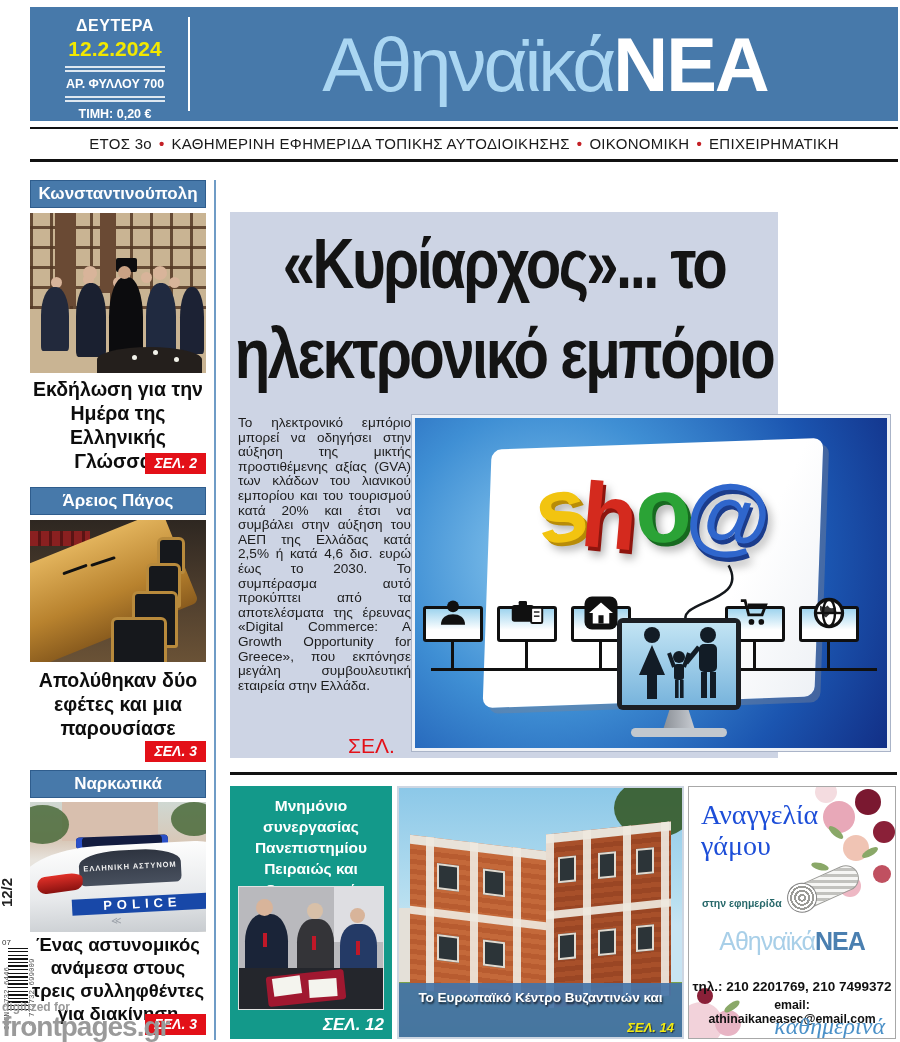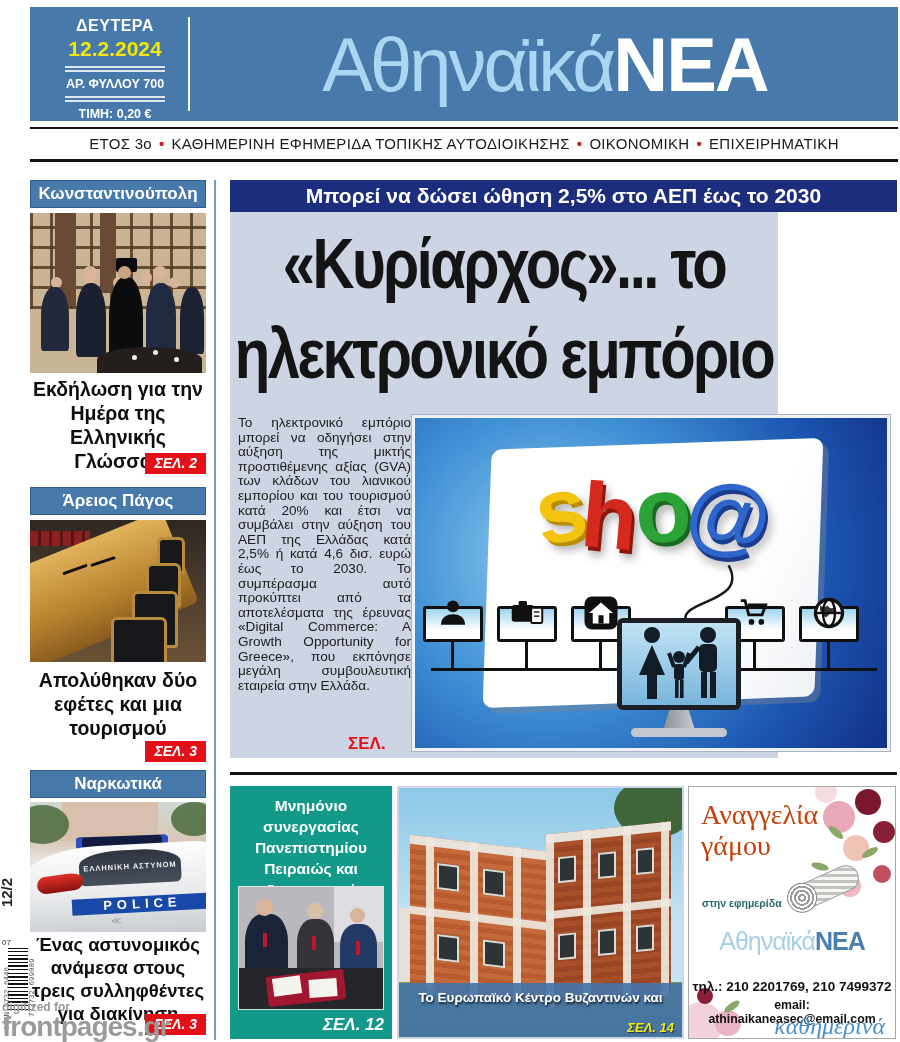--- a/index.html
+++ b/index.html
@@ -82,21 +82,21 @@
   .pol .chev { position:absolute; left:46%; top:87%; color:#9aa0a8; font-size:10px; transform:rotate(-3deg); }
 
   
   .kicker { left:230px; top:180px; width:667px; height:32px; background:#1c2d7d;
             color:#fff; font-weight:bold; font-size:21px; text-align:center; line-height:31px; }
   .panel { left:230px; top:212px; width:548px; height:546px; background:#cdd4e4; }
   .bigline { position:absolute; width:100%; text-align:center; font-weight:800; color:#141414;
              font-size:57px; letter-spacing:-2.5px; transform:scale(1.02,1.25); transform-origin:center top; }
   .bodycol { position:absolute; left:8px; top:204px; width:173px; height:338px;
              font-size:13.6px; line-height:14.6px; text-align:justify; color:#1c1c1c; }
-  .selmain { position:absolute; right:10px; top:522px; color:#e31018; font-weight:bold; font-size:17px; }
+  .selmain { position:absolute; right:10px; top:522px; color:#e31018; font-weight:normal; font-size:21px; }
 
   
   .shop { position:absolute; left:182px; top:203px; width:478px; height:336px;
       border:3px solid #eef1f6; outline:1px solid #aab4c8;
       background:radial-gradient(circle at 28% 42%, #8ecbf0 0%, #3f8fd4 38%, #1b55b0 72%, #122f86 100%); }
   .screenbig { position:absolute; left:72px; top:26px; width:332px; height:258px;
       background:linear-gradient(115deg,#ffffff 70%,#eef1f5);
       border-radius:10px; transform:rotate(-2deg) skewX(-4deg);
       box-shadow:6px 6px 0 rgba(120,130,150,.45); }
   .shopword { position:absolute; left:0; top:46px; width:100%; text-align:center;
@@ -153,21 +153,21 @@
       background:rgba(68,116,168,.92); color:#fff; font-weight:bold; font-size:13.5px;
       text-align:center; padding-top:6px; line-height:17px;
       text-shadow:1px 2px 2px rgba(0,0,0,.7); }
   .bz .ref { position:absolute; right:8px; bottom:2px; color:#f2ea10; font-weight:bold;
              font-style:italic; font-size:13px; text-shadow:1px 1px 1px rgba(0,0,0,.6); }
 
   .ad { left:688px; top:786px; width:208px; height:253px; background:#fff; border:1.5px solid #a8a8a8; overflow:hidden; }
   .fl { position:absolute; border-radius:50%; }
   .leaf { position:absolute; width:18px; height:7px; background:#8aa868; border-radius:50%; }
   .ad .t1 { position:absolute; left:12px; top:12px; font-family:"Liberation Serif",serif;
-            font-size:28px; color:#c2410c; line-height:31px; }
+            font-size:28px; color:#1d4ed8; line-height:31px; }
   .ad .sub { position:absolute; left:13px; top:110px; font-size:10.5px; color:#27686a; font-weight:bold; }
   .roll { position:absolute; left:96px; top:86px; width:78px; height:30px; transform:rotate(-24deg); }
   .roll .cyl { position:absolute; left:10px; top:2px; width:66px; height:26px; border-radius:13px;
       background:repeating-linear-gradient(24deg,#f6f6f4 0 3px,#c2c2be 3px 6px); border:1px solid #9a9a96; }
   .roll .end { position:absolute; left:0; top:0; width:30px; height:30px; border-radius:50%;
       background:repeating-radial-gradient(circle at 50% 50%, #fff 0 2px, #9a9a96 2px 4px); border:1px solid #888; }
   .ad .brand { position:absolute; left:0; top:140px; width:100%; text-align:center;
                font-size:25px; letter-spacing:-1px; white-space:nowrap; }
   .ad .brand .lt { color:#a8cfe8; }
   .ad .brand .bd { color:#4a7fb0; font-weight:800; }
@@ -246,39 +246,38 @@
   <div class="abs saw photo court" style="top:520px; height:142px;">
     <div class="reds"></div>
     <div class="table"></div>
     <div class="chair" style="left:72%; top:12%; width:16%; height:26%;"></div>
     <div class="chair" style="left:66%; top:30%; width:20%; height:32%;"></div>
     <div class="chair" style="left:58%; top:50%; width:26%; height:40%;"></div>
     <div class="chair" style="left:46%; top:68%; width:32%; height:40%;"></div>
     <div class="mic" style="left:18%; top:34%; transform:rotate(-20deg);"></div>
     <div class="mic" style="left:34%; top:28%; transform:rotate(-18deg);"></div>
   </div>
-  <div class="abs saw shl" style="top:668px;">Απολύθηκαν δύο εφέτες και μια τουρισμού</div>
+  <div class="abs saw shl" style="top:668px;">Απολύθηκαν δύο εφέτες και μια παρουσίασε</div>
   <div class="badge" style="left:auto; right:694px; top:741px;">ΣΕΛ. 3</div>
 
   <div class="abs saw shead" style="top:770px;">Ναρκωτικά</div>
   <div class="abs saw photo pol" style="top:802px; height:130px;">
     <div class="bldg"></div>
     <div class="tree1" style="left:-8%; top:2%; width:30%; height:30%;"></div>
     <div class="tree2" style="right:-6%; top:0; width:26%; height:26%;"></div>
     <div class="bar"></div>
     <div class="body"></div>
     <div class="win">ΕΛΛΗΝΙΚΗ ΑΣΤΥΝΟΜ</div>
     <div class="tail"></div>
     <div class="stripe">POLICE</div>
     <div class="chev">≪</div>
   </div>
   <div class="abs saw shl" style="top:933px; font-size:18.5px; line-height:23px;">Ένας αστυνομικός ανάμεσα στους τρεις συλληφθέντες για διακίνηση</div>
   <div class="badge" style="left:auto; right:694px; top:1014px;">ΣΕΛ. 3</div>
 
-  <div class="abs kicker">Μπορεί να δώσει ώθηση 2,5% στο ΑΕΠ έως το 2030</div>
   <div class="abs panel">
     <div class="bigline" style="top:10px;">«Κυρίαρχος»... το</div>
     <div class="bigline" style="top:100px;">ηλεκτρονικό εμπόριο</div>
     <div class="bodycol">Το ηλεκτρονικό εμπόριο μπορεί να οδηγήσει στην αύξηση της μικτής προστιθέμενης αξίας (GVA) των κλάδων του λιανικού εμπορίου και του τουρισμού κατά 20% και έτσι να συμβάλει στην αύξηση του ΑΕΠ της Ελλάδας κατά 2,5% ή κατά 4,6 δισ. ευρώ έως το 2030. Το συμπέρασμα αυτό προκύπτει από τα αποτελέσματα της έρευνας «Digital Commerce: A Growth Opportunity for Greece», που εκπόνησε μεγάλη συμβουλευτική εταιρεία στην Ελλάδα.</div>
     <div class="selmain" style="right:auto; left:118px;">ΣΕΛ.</div>
 
     <div class="shop">
       <div class="screenbig"></div>
       <div class="shopword">
         <span class="sw1">s</span><span class="sw2">h</span><span class="sw3">o</span><span class="sw4">@</span>

